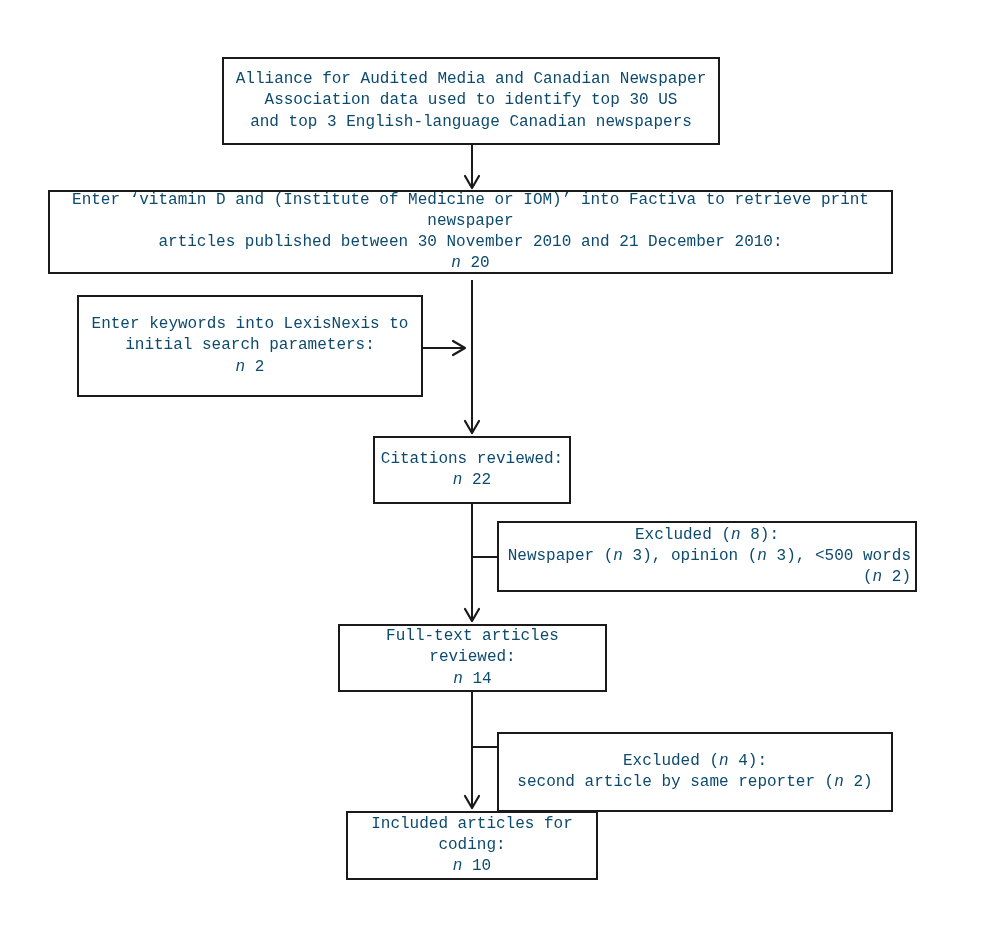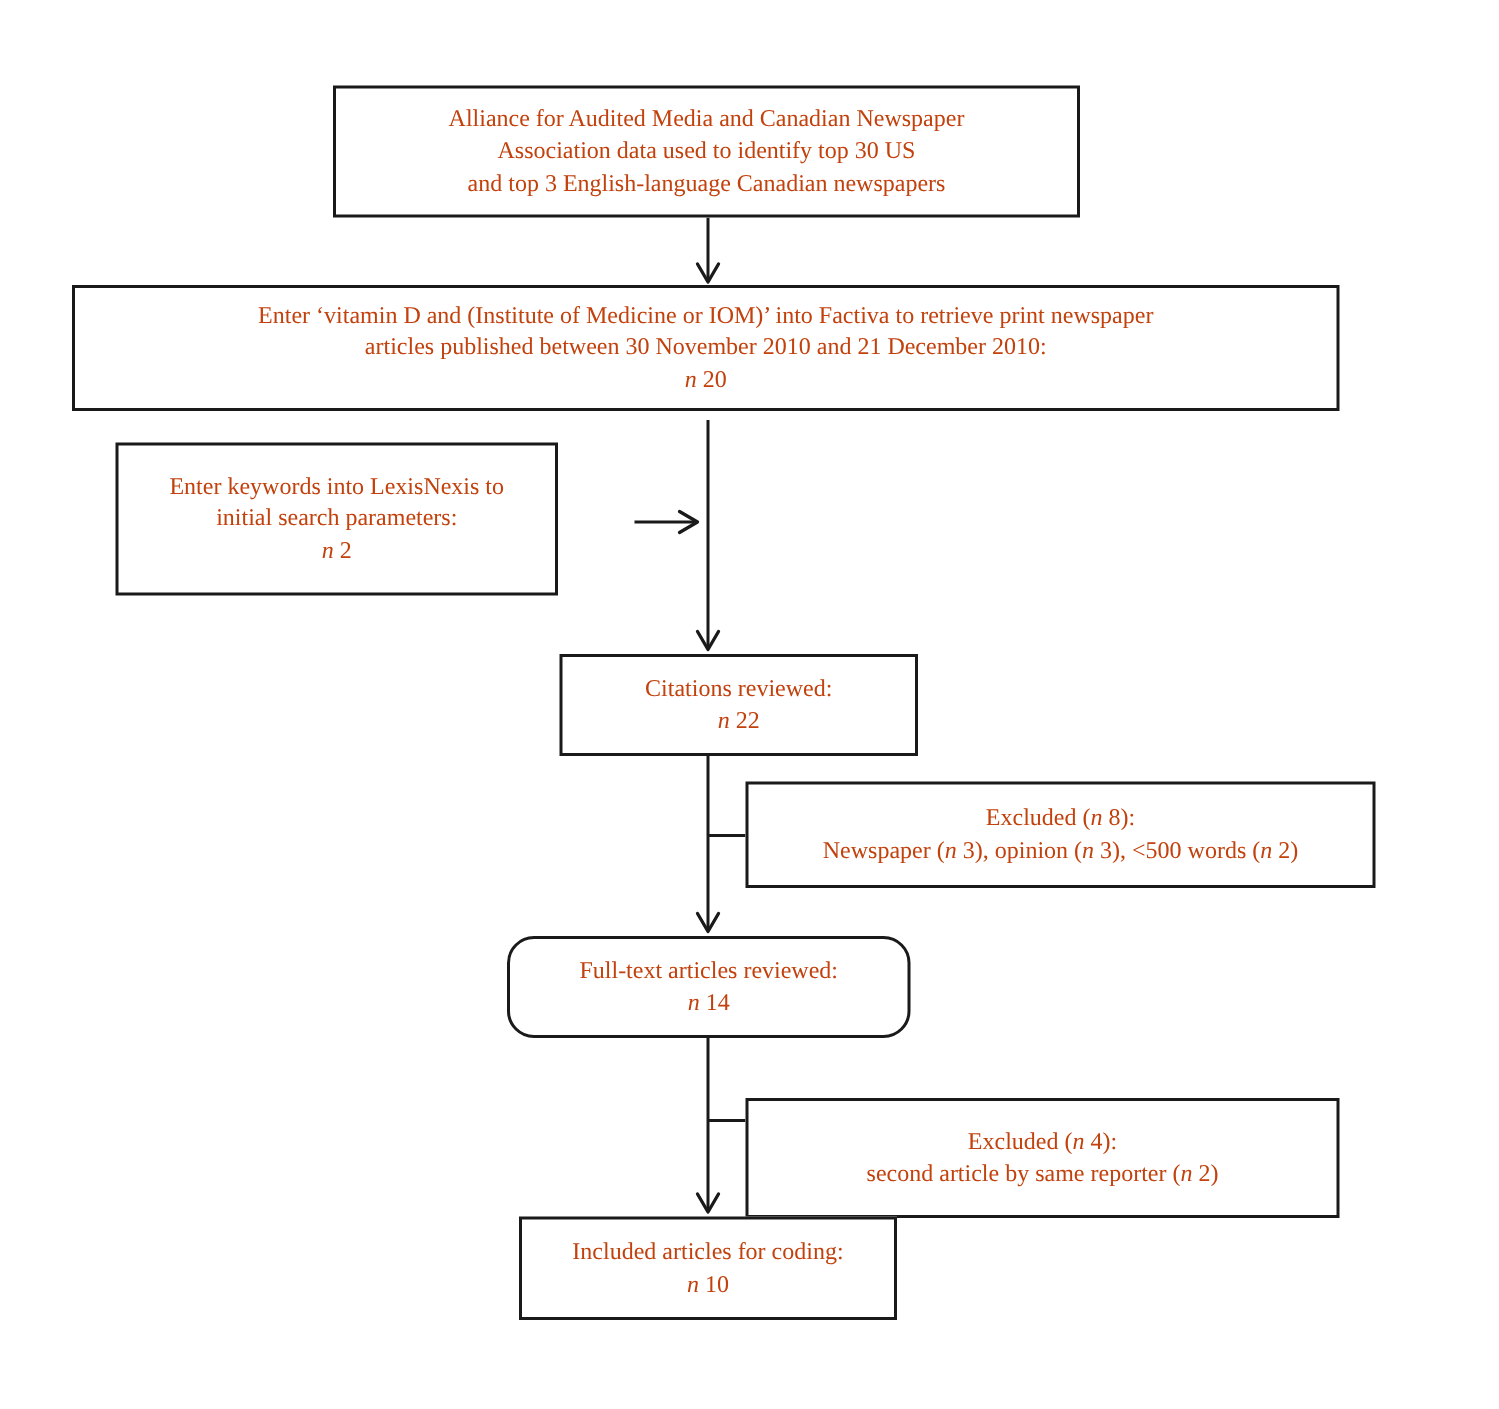--- a/index.html
+++ b/index.html
@@ -1,22 +1,22 @@
 <!DOCTYPE html>
 <html><head>
 <meta charset="utf-8">
 <style>
   html, body { margin: 0; padding: 0; background: #ffffff; }
   #canvas {
     position: relative;
     width: 999px;
     height: 939px;
     background: #ffffff;
-    font-family: Liberation Serif, serif;
-    color: #c2410c;
+    font-family: Liberation Mono, monospace;
+    color: #0c4a6e;
   }
   .box {
     position: absolute;
     box-sizing: border-box;
     border: 2px solid #1a1a1a;
     background: #ffffff;
     display: flex;
     flex-direction: column;
     justify-content: center;
     align-items: center;
@@ -84,37 +84,37 @@
       <div><span>Association data used to identify top 30 US</span></div>
       <div><span>and top 3 English-language Canadian newspapers</span></div>
     </div>
 
   <div class="box" style="left:48px; top:190px; width:845px; height:84px;">
       <div><span>Enter ‘vitamin D and (Institute of Medicine or IOM)’ into Factiva to retrieve print newspaper</span></div>
       <div><span>articles published between 30 November 2010 and 21 December 2010:</span></div>
       <div><span class="it">n</span><span> 20</span></div>
     </div>
 
-  <div class="box" style="left:77px; top:295px; width:295px; height:102px;">
+  <div class="box" style="left:77px; top:295px; width:346px; height:102px;">
       <div><span>Enter keywords into LexisNexis to</span></div>
       <div><span>initial search parameters:</span></div>
       <div><span class="it">n</span><span> 2</span></div>
     </div>
 
-  <div class="box" style="left:373px; top:436px; width:239px; height:68px;">
+  <div class="box" style="left:373px; top:436px; width:198px; height:68px;">
       <div><span>Citations reviewed:</span></div>
       <div><span class="it">n</span><span> 22</span></div>
     </div>
 
   <div class="box" style="left:497px; top:521px; width:420px; height:71px;text-align:right;">
       <div><span>Excluded (</span><span class="it">n</span><span> 8):</span></div>
       <div><span>Newspaper (</span><span class="it">n</span><span> 3), opinion (</span><span class="it">n</span><span> 3), &lt;500 words (</span><span class="it">n</span><span> 2)</span></div>
     </div>
 
-  <div class="box" style="left:338px; top:624px; width:269px; height:68px;border-radius:18px;">
+  <div class="box" style="left:338px; top:624px; width:269px; height:68px;">
       <div><span>Full-text articles reviewed:</span></div>
       <div><span class="it">n</span><span> 14</span></div>
     </div>
 
   <div class="box" style="left:497px; top:732px; width:396px; height:80px;">
       <div><span>Excluded (</span><span class="it">n</span><span> 4):</span></div>
       <div><span>second article by same reporter (</span><span class="it">n</span><span> 2)</span></div>
     </div>
 
   <div class="box" style="left:346px; top:811px; width:252px; height:69px;">

